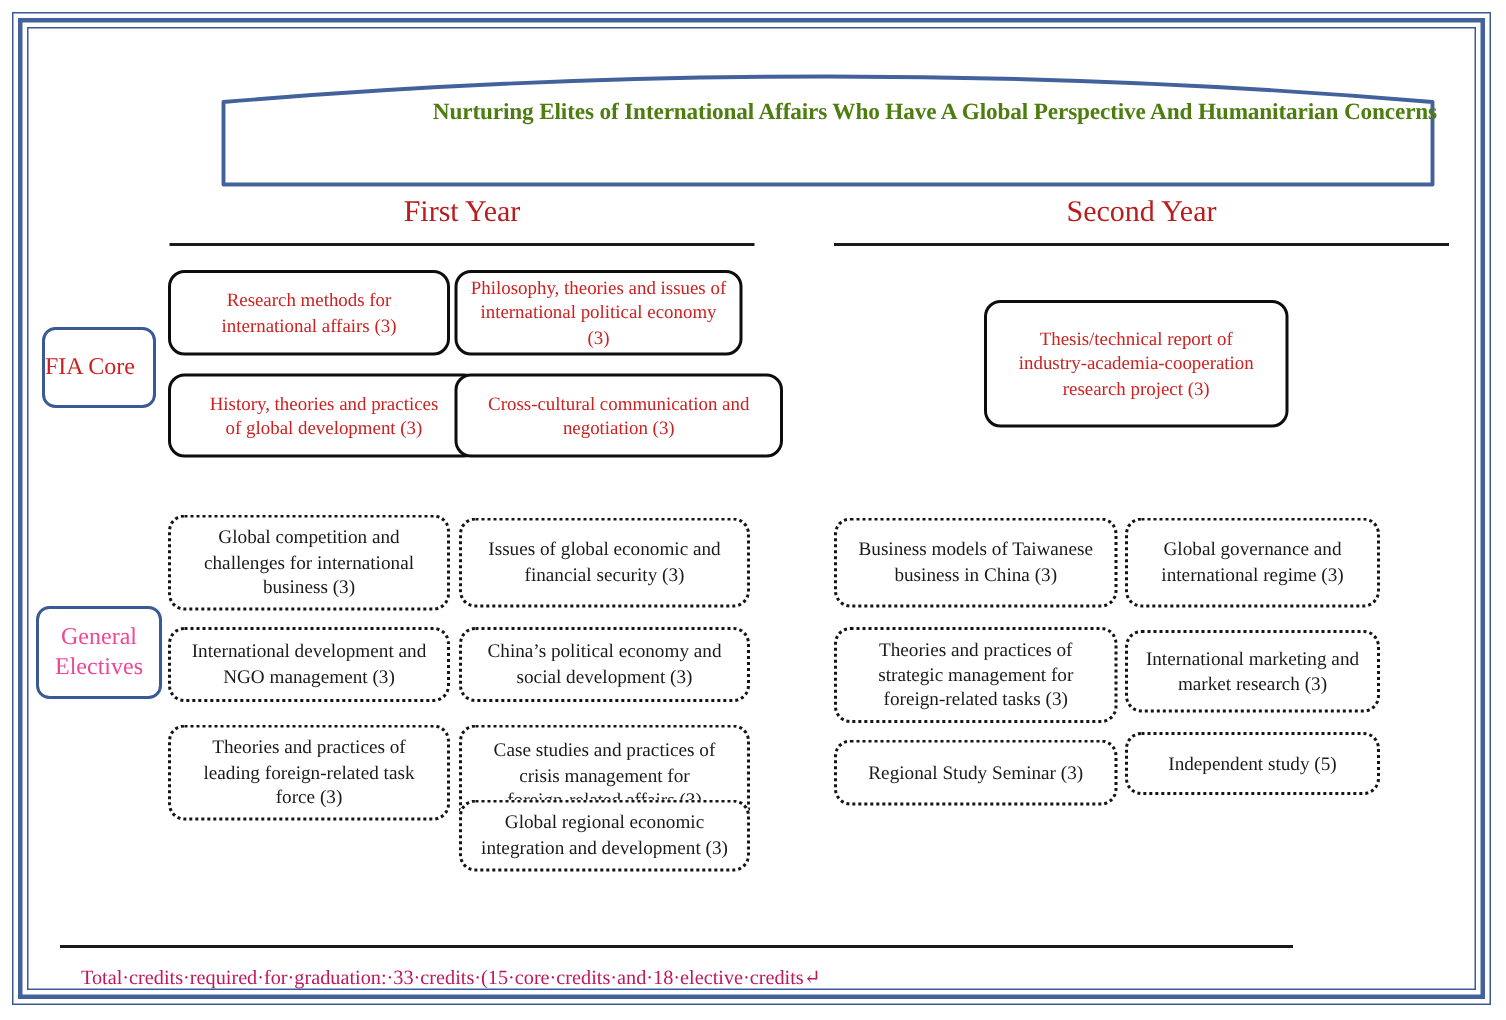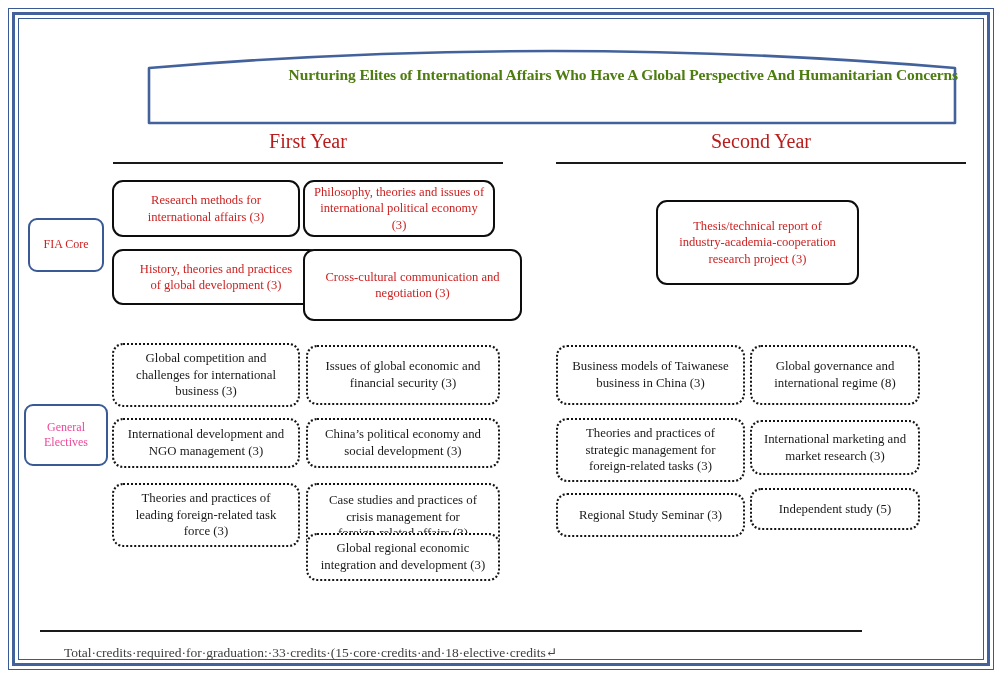--- a/index.html
+++ b/index.html
@@ -79,24 +79,23 @@
   #rule-second { left: 556px; top: 162px; width: 410px; }
 
   
   .cat-label {
     position: absolute;
     border: 2.5px solid #3a5a96;
     border-radius: 9px;
     background: #ffffff;
     display: flex;
     align-items: center;
-    justify-content: center;
     text-align: center;
     line-height: 1.28;
-    font-size: 12px;
+    font-size: 16px;
     box-sizing: border-box;
   }
   #cat-fia {
     left: 28px; top: 218px;
     width: 76px; height: 54px;
     color: #cc2222;
   }
   #cat-elect {
     left: 24px; top: 404px;
     width: 84px; height: 62px;
@@ -132,23 +131,23 @@
   
   .footer-rule {
     position: absolute;
     left: 40px; top: 630px;
     width: 822px;
     height: 0;
     border-top: 2.5px solid #1a1a1a;
   }
   .footer-text {
     position: absolute;
-    left: 64px; top: 644px;
+    left: 54px; top: 644px;
     font-size: 13.5px;
-    color: #404040;
+    color: #be185d;
     white-space: pre;
   }
 </style>
 </head>
 <body>
 
 <div id="page">
 
   <div class="frame-outer"></div>
   <div class="frame-inner"></div>
@@ -192,21 +191,21 @@
     </div>
   </div>
 
   <div class="course core" style="left:112px; top:249px; width:208px; height:56px;">
     <div>
       <span>History, theories and practices</span>
       <span>of global development (3)</span>
     </div>
   </div>
 
-  <div class="course core" style="left:303px; top:249px; width:219px; height:72px;">
+  <div class="course core" style="left:303px; top:249px; width:219px; height:56px;">
     <div>
       <span>Cross-cultural communication and</span>
       <span>negotiation (3)</span>
     </div>
   </div>
 
   <div class="course core" style="left:628px; top:200px; width:203px; height:85px;margin-left:28px;">
     <div>
       <span>Thesis/technical report of</span>
       <span>industry-academia-cooperation</span>
@@ -283,21 +282,21 @@
 
   <div class="course elective" style="left:556px; top:493px; width:189px; height:44px;">
     <div>
       <span>Regional Study Seminar (3)</span>
     </div>
   </div>
 
   <div class="course elective" style="left:750px; top:345px; width:170px; height:60px;">
     <div>
       <span>Global governance and</span>
-      <span>international regime (8)</span>
+      <span>international regime (3)</span>
     </div>
   </div>
 
   <div class="course elective" style="left:750px; top:420px; width:170px; height:55px;">
     <div>
       <span>International marketing and</span>
       <span>market research (3)</span>
     </div>
   </div>
 

